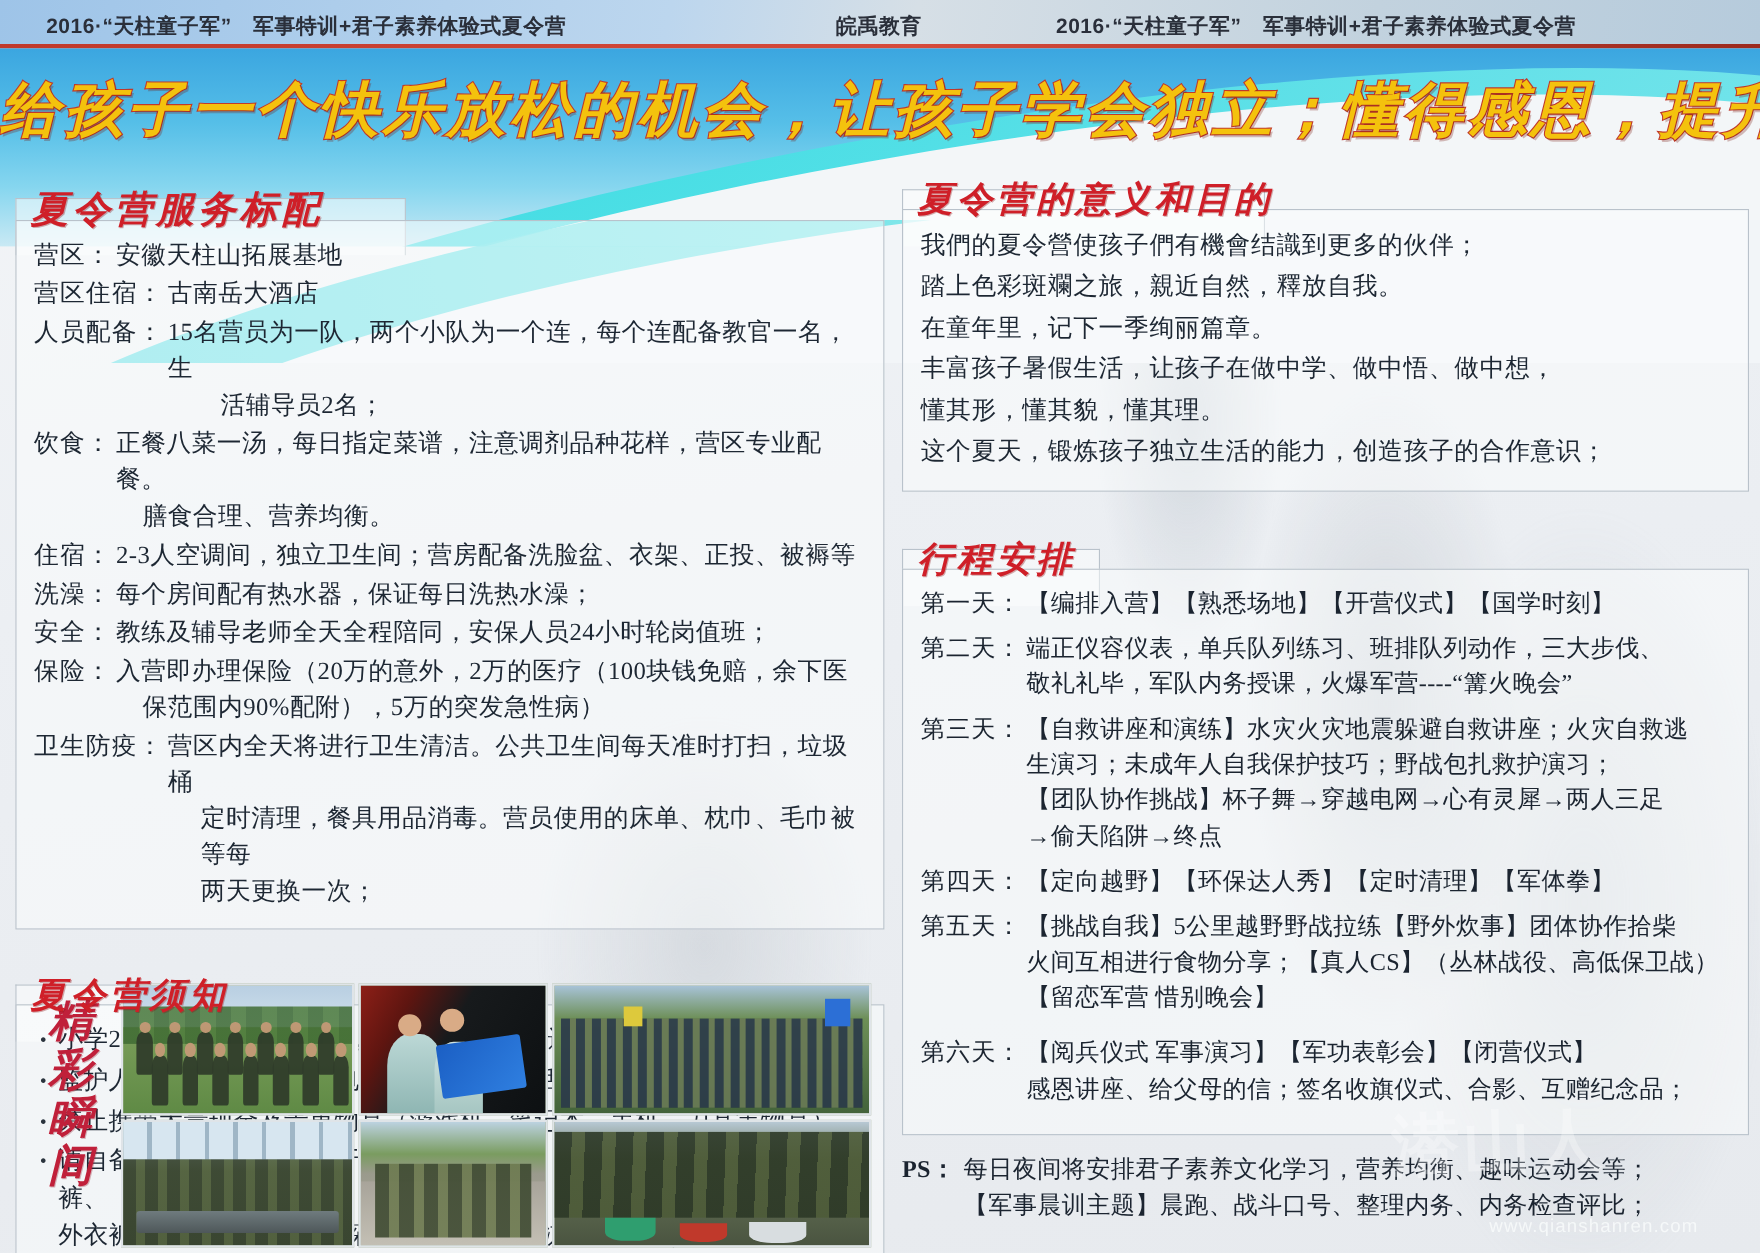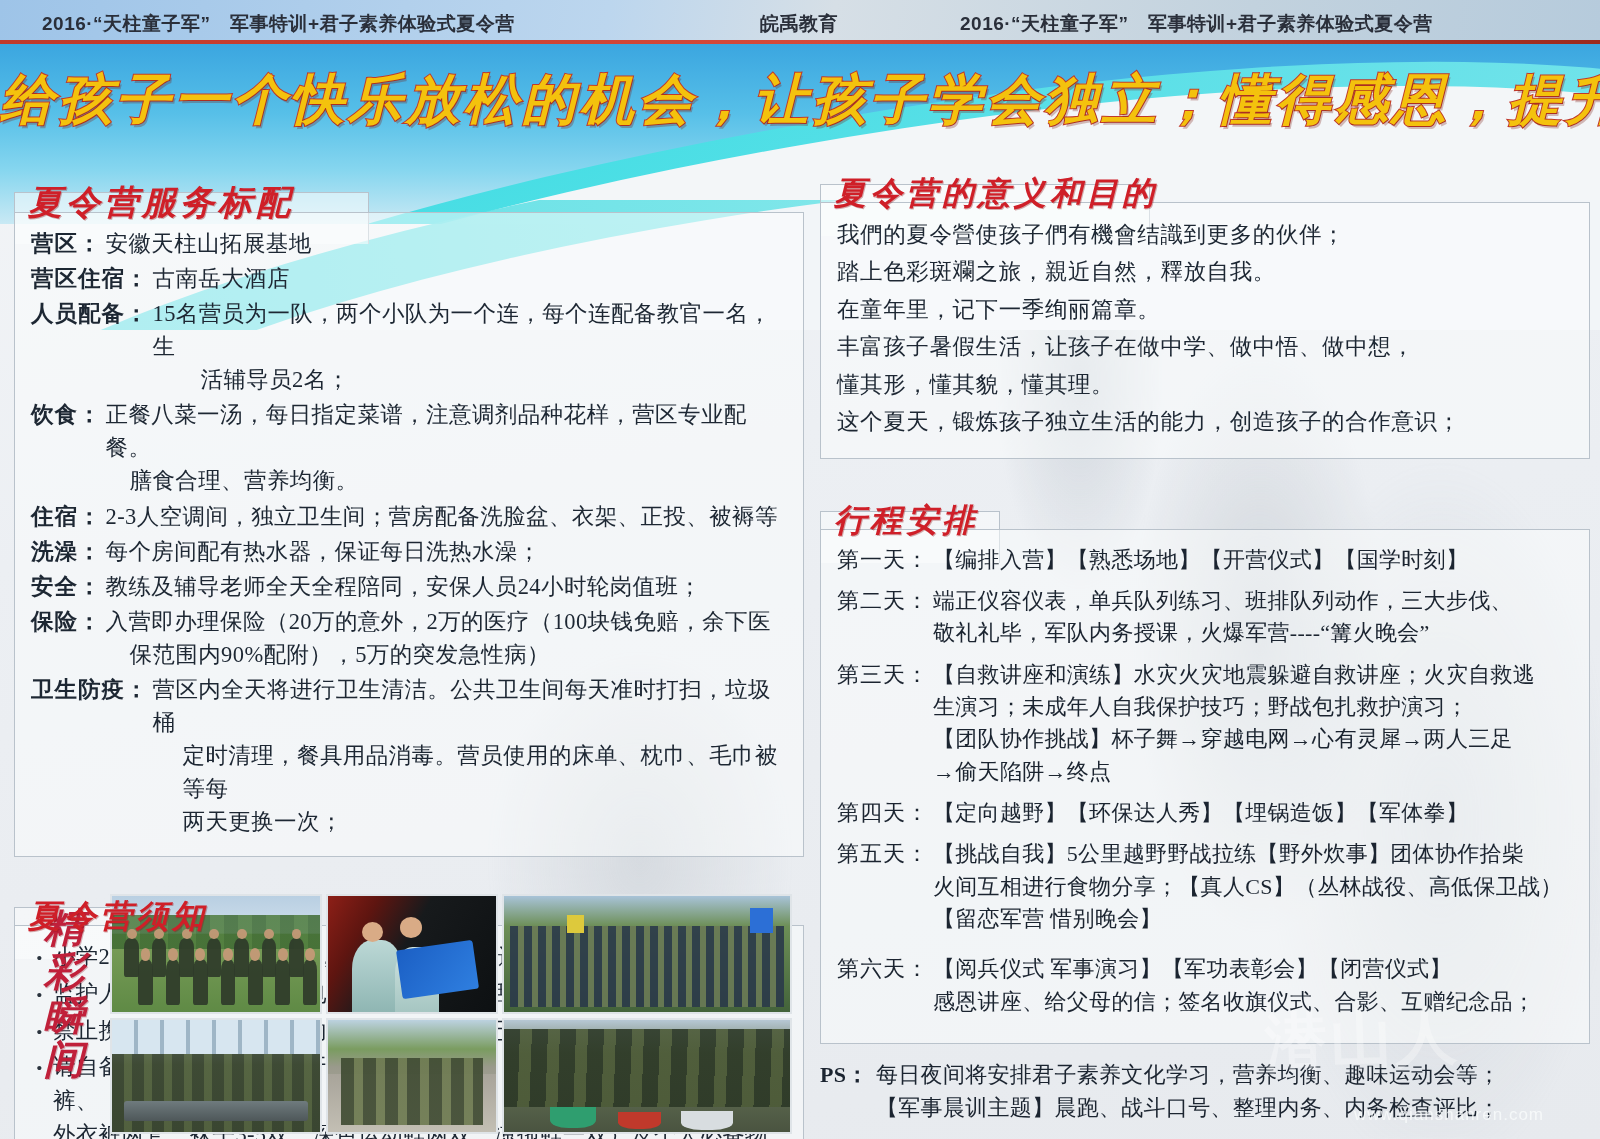--- a/index.html
+++ b/index.html
@@ -138,32 +138,32 @@
   
   .card {
     position: relative;
     border: 1px solid #b9c2cb;
     background: rgba(252,253,254,0.52);
     padding: 14px 16px 16px 16px;
     margin-top: -14px;
   }
 
   
-  .tabwrap { position: relative; margin-top: 12px; }
+  .tabwrap { position: relative; }
   .tabwrap .tabbox {
     position: absolute; left: 0; top: 12px;
     height: 52px; border: 1px solid #b9c2cb; border-bottom: none;
     background: rgba(252,253,254,0.55);
   }
 
   
   .dl { font-size: 22.5px; line-height: 1.47; color: #1d2733; }
   .dl .row { display: flex; margin-bottom: 2px; }
   .dl .k {
-    flex: 0 0 auto; font-weight: 700; white-space: nowrap;
+    flex: 0 0 auto; font-weight: 400; white-space: nowrap;
     letter-spacing: 1px; padding-right: 4px;
   }
   .dl .v { flex: 1 1 auto; letter-spacing: .4px; }
   .dl .v .ind { display: block; }
 
   
   .plist { font-size: 22.5px; line-height: 1.62; color: #1d2733; letter-spacing: .6px; }
   .plist p { margin: 0 0 1px 0; }
 
   
@@ -530,21 +530,21 @@
               <span>【自救讲座和演练】水灾火灾地震躲避自救讲座；火灾自救逃</span>
               <span>生演习；未成年人自我保护技巧；野战包扎救护演习；</span>
               <span>【团队协作挑战】杯子舞→穿越电网→心有灵犀→两人三足</span>
               <span>→偷天陷阱→终点</span>
             </div>
           </div>
 
           <div class="day">
             <div class="dlbl">第四天：</div>
             <div class="dtxt">
-              <span>【定向越野】【环保达人秀】【埋锅造饭】【军体拳】</span>
+              <span>【定向越野】【环保达人秀】【定时清理】【军体拳】</span>
             </div>
           </div>
 
           <div class="day">
             <div class="dlbl">第五天：</div>
             <div class="dtxt">
               <span>【挑战自我】5公里越野野战拉练【野外炊事】团体协作拾柴</span>
               <span>火间互相进行食物分享；【真人CS】（丛林战役、高低保卫战）</span>
               <span>【留恋军营 惜别晚会】</span>
             </div>

